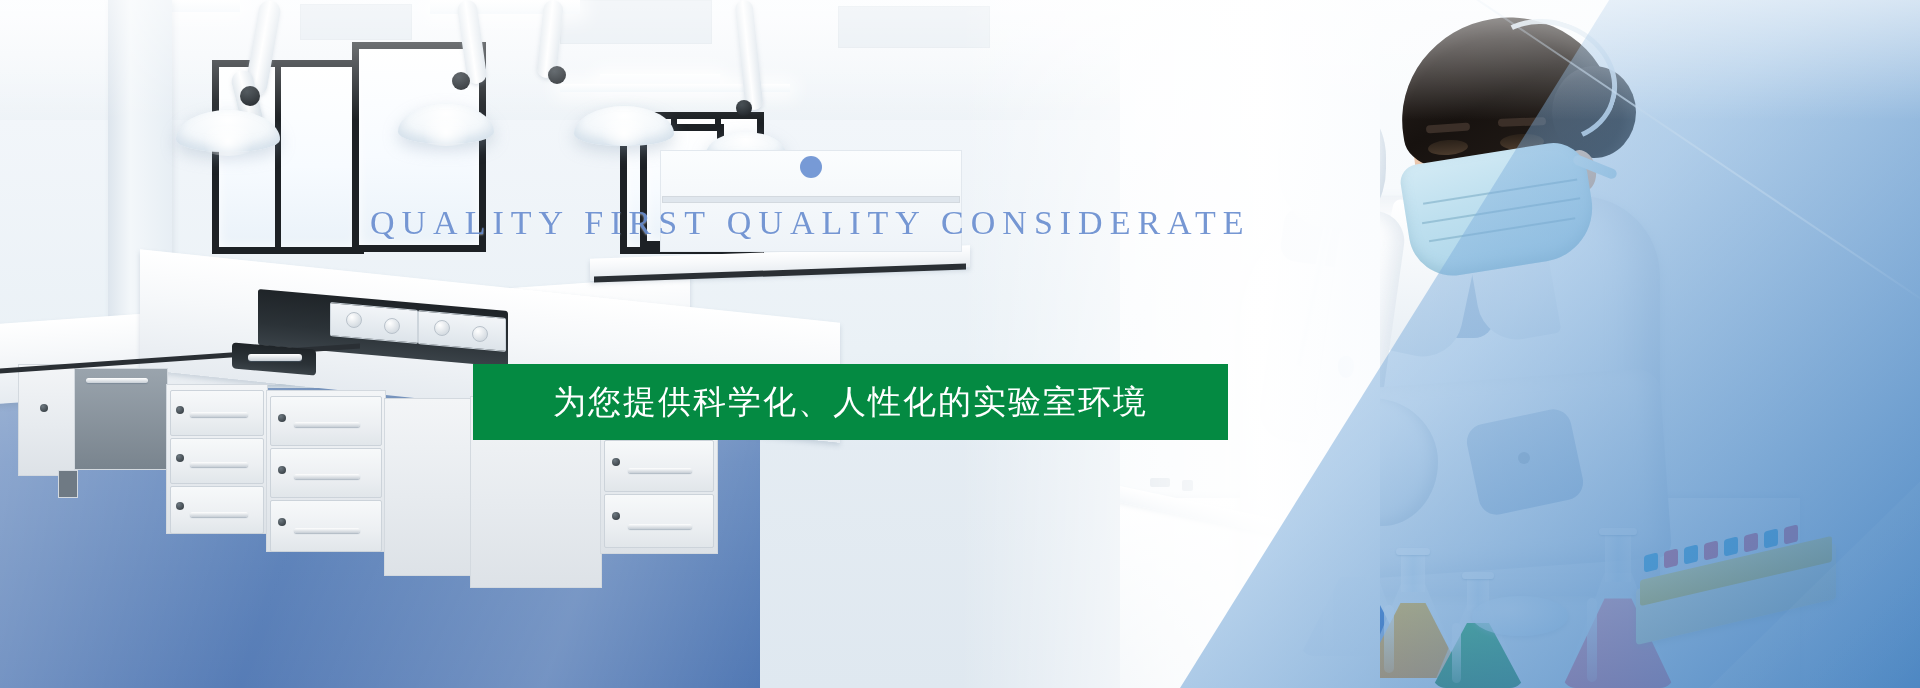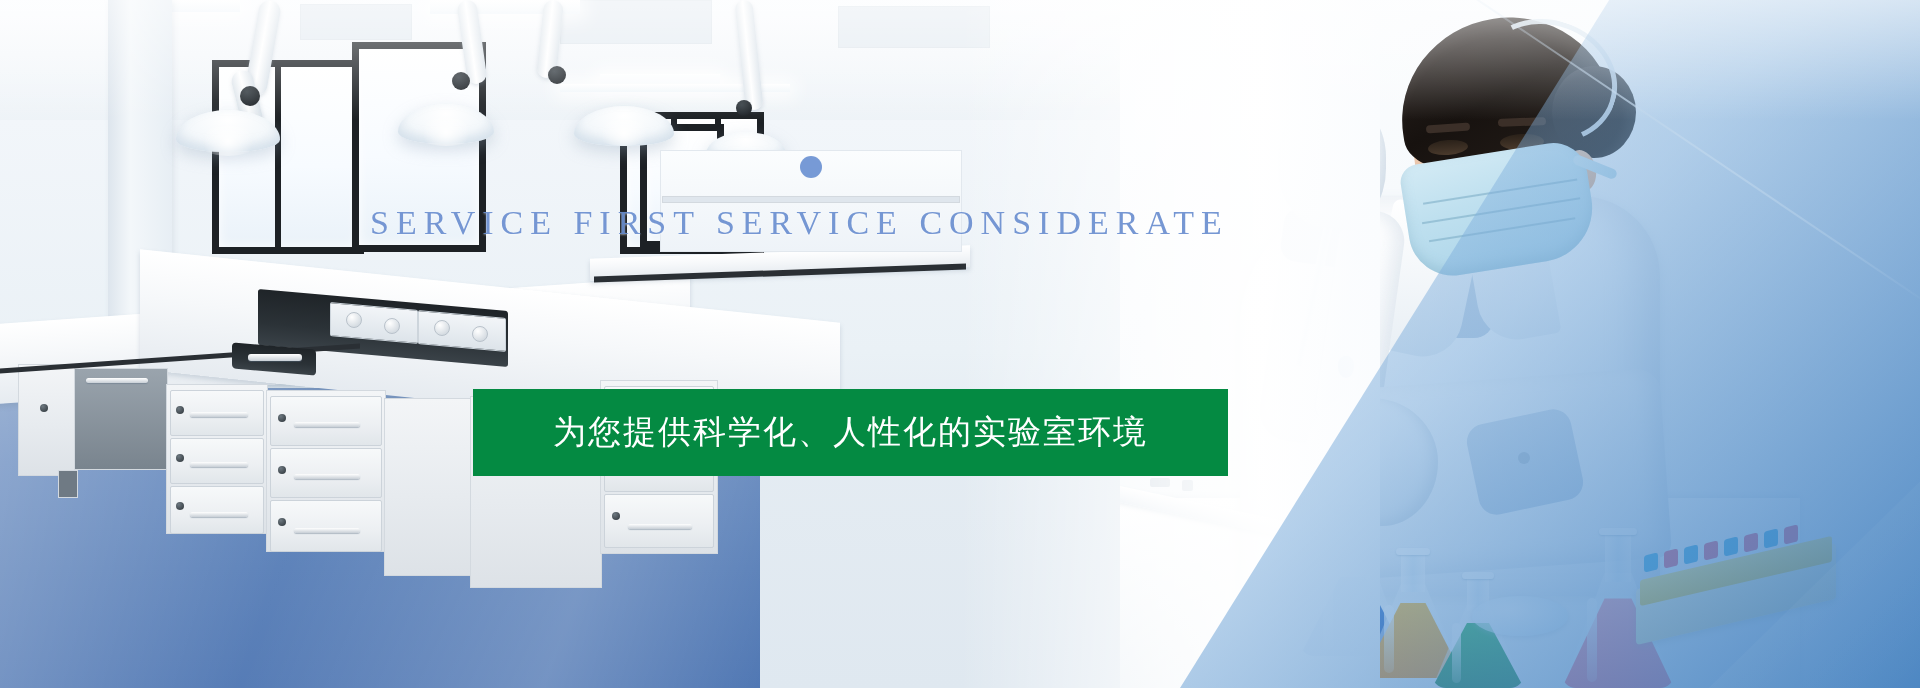--- a/index.html
+++ b/index.html
@@ -330,21 +330,21 @@
     font-family:"DejaVu Sans","Liberation Sans",sans-serif;
     font-size:60px;
     font-weight:bold;
     letter-spacing:4px;
     color:#2855b5;
     white-space:nowrap;
     text-shadow:1px 2px 3px rgba(255,255,255,.45);
   }
 
   .green-bar{
-    position:absolute;left:473px;top:389px;width:755px;height:87px;
+    position:absolute;left:473px;top:364px;width:755px;height:76px;
     background:#048a42;
     display:flex;align-items:center;justify-content:center;
   }
   .green-text{
     font-family:"DejaVu Sans","Liberation Sans",sans-serif;
     font-size:33px;
     letter-spacing:2px;
     color:#ffffff;
     white-space:nowrap;
   }
@@ -561,21 +561,21 @@
 
     <div class="seam-haze"></div>
     <div class="blue-wedge"></div>
     <div class="blue-wedge-2"></div>
     <div class="wedge-hairline"></div>
     <div class="top-haze"></div>
   </div>
 
   <div class="overlay">
 
-    <div class="eng-line">SERVICE FIRST SERVICE CONSIDERATE</div>
+    <div class="eng-line">QUALITY FIRST QUALITY CONSIDERATE</div>
 
 
     <div class="green-bar">
       <span class="green-text">为您提供科学化、人性化的实验室环境</span>
     </div>
 
   </div>
 </div>
 
 </body></html>

